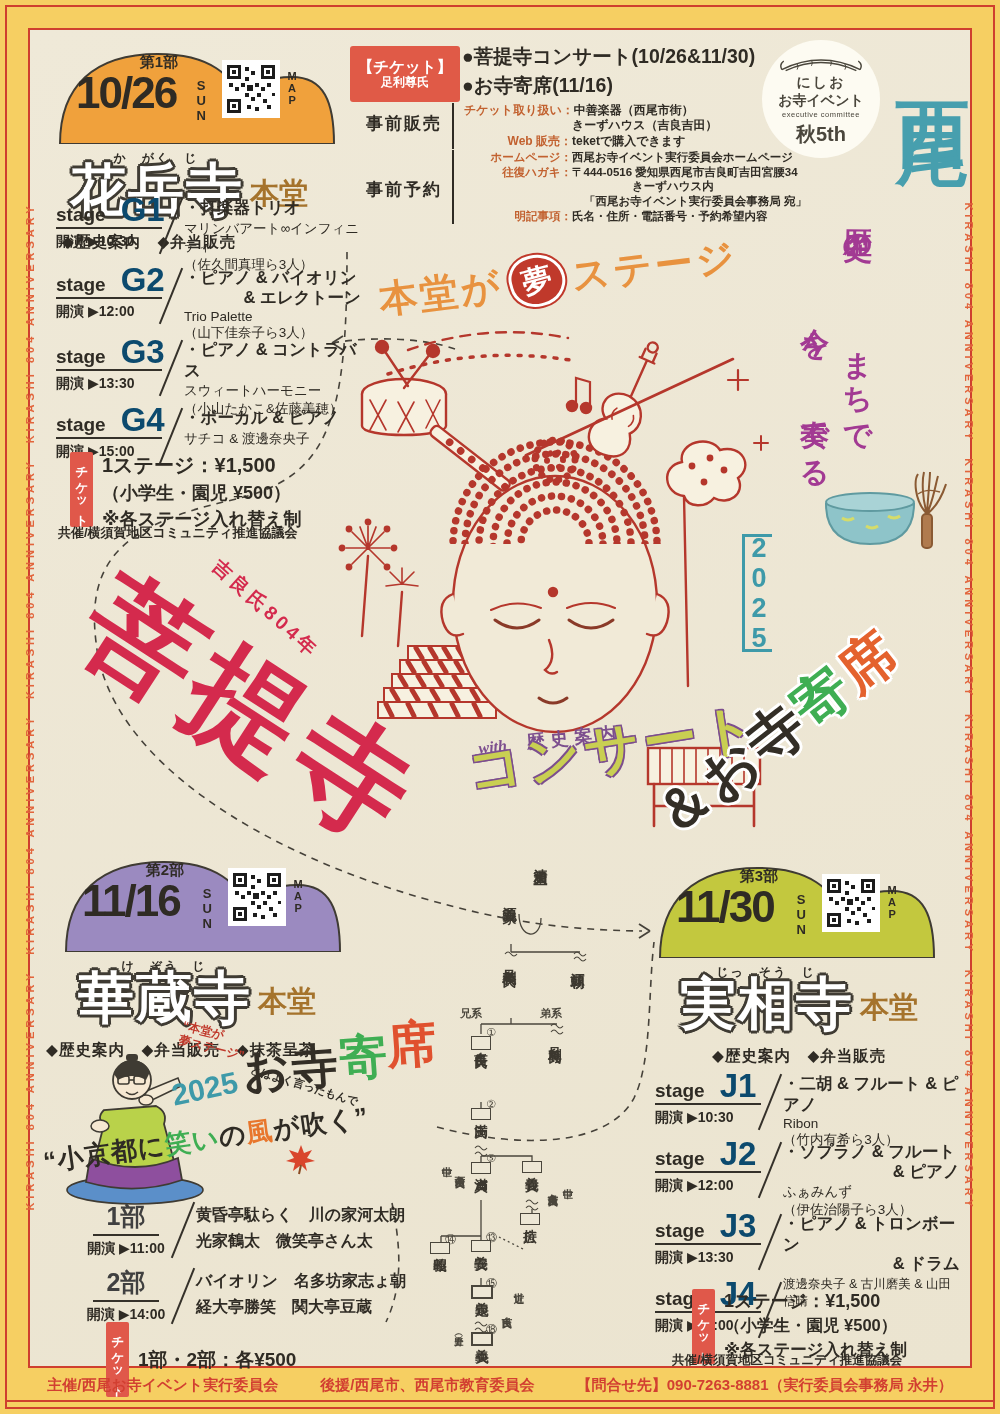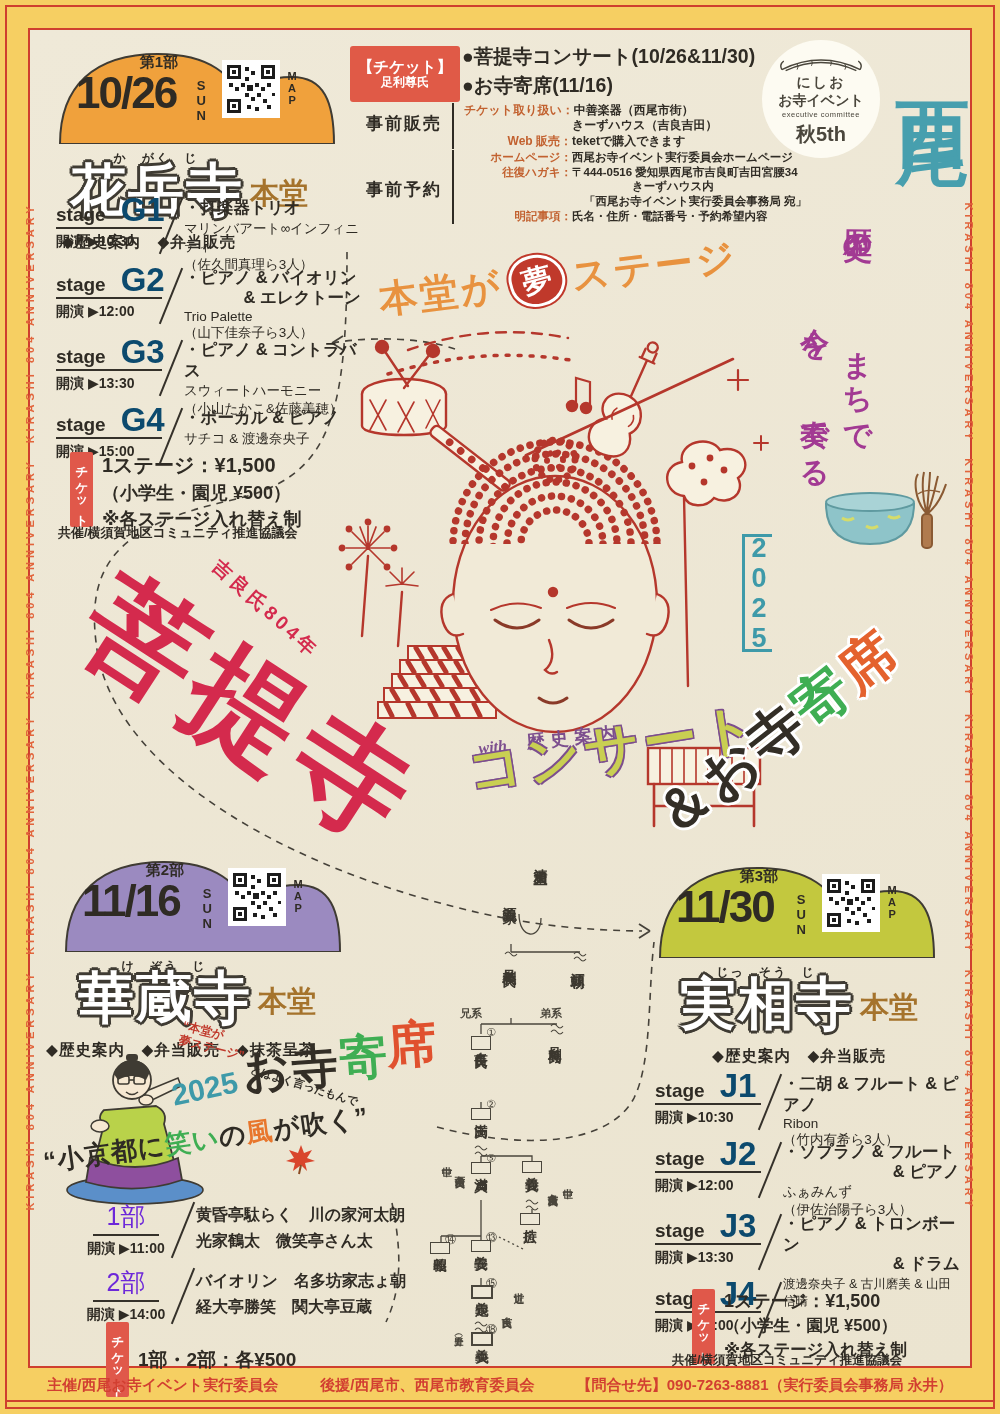--- a/index.html
+++ b/index.html
@@ -88,21 +88,21 @@
   .snote2{position:absolute;left:248px;top:1078px;transform:rotate(17deg);font-size:11px;font-weight:700;}
   .ylogo{position:absolute;left:170px;top:1032px;display:flex;align-items:flex-end;transform:rotate(-4deg);}
   .ylogo .yy{font-size:30px;font-weight:700;color:#3e9aa9;margin-right:6px;transform:rotate(-8deg);}
   .ylogo .k1{font-size:46px;font-weight:700;color:#332e26;letter-spacing:2px;}
   .ylogo .k2{font-size:48px;font-weight:700;color:#3fae53;transform:translateY(-5px);}
   .ylogo .k3{font-size:50px;font-weight:700;color:#e0512e;transform:translateY(-13px);}
   .phrase{position:absolute;left:42px;top:1122px;transform:rotate(-8deg);font-size:26px;font-weight:700;letter-spacing:1px;white-space:nowrap;}
   .phrase .g{color:#3fae53;} .phrase .o{color:#e8762c;}
   .prow{position:absolute;display:flex;align-items:flex-start;width:330px;}
   .pleft{flex:none;width:96px;text-align:center;}
-  .pid{font-size:25px;font-weight:400;color:#6d28d9;border-bottom:2.5px solid #35312a;padding:0 14px 1px;display:inline-block;}
+  .pid{font-size:25px;font-weight:700;color:#404040;border-bottom:2.5px solid #35312a;padding:0 14px 1px;display:inline-block;}
   .plines{font-size:16px;font-weight:700;line-height:1.6;padding-top:2px;}
   .tree{position:absolute;left:420px;top:856px;width:185px;height:514px;}
   .tnode{position:absolute;writing-mode:vertical-rl;text-orientation:upright;font-size:13.5px;font-weight:700;letter-spacing:1px;color:#3c382f;line-height:1;}
   .tbox{border:1.5px solid #4a463c;padding:4px 2px;background:#ede7d5;}
   .tbold{border-width:2.2px;}
   .tnum{position:absolute;font-size:11px;color:#4a463c;font-weight:400;}
   .tera{position:absolute;writing-mode:vertical-rl;text-orientation:upright;font-size:10.5px;font-weight:700;color:#4a463c;line-height:1;}
   .thoriz{position:absolute;font-size:11px;font-weight:700;color:#4a463c;}
   .footer{position:absolute;left:30px;right:30px;top:1376px;display:flex;justify-content:center;gap:42px;
     color:#d23f31;font-size:15px;font-weight:700;z-index:50;}

